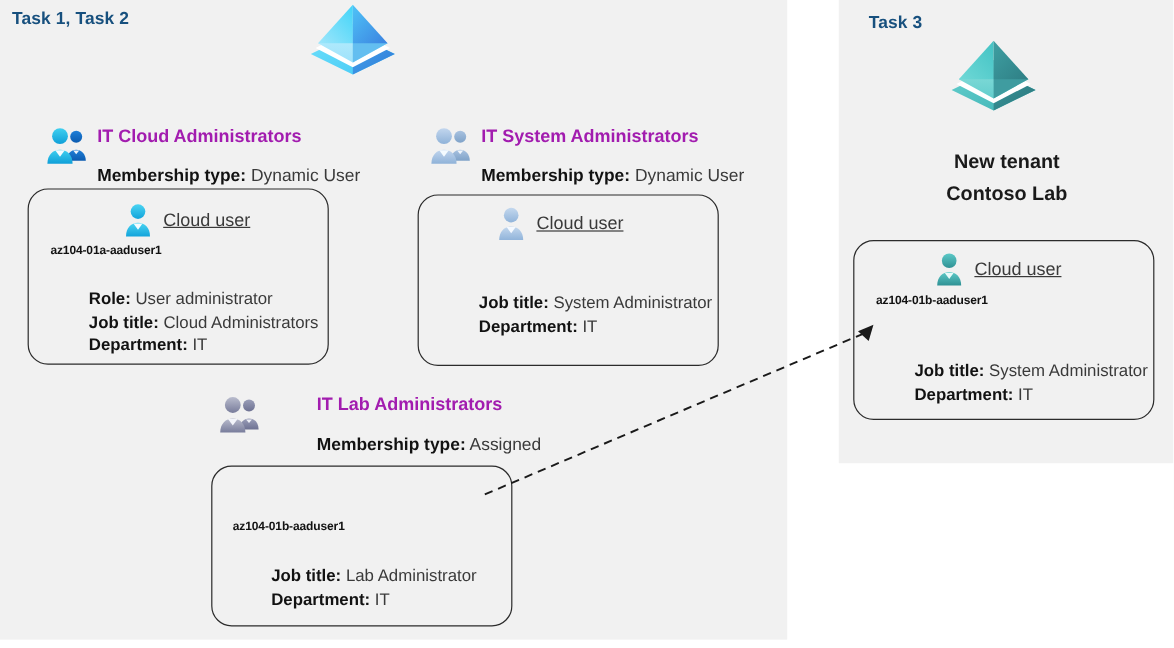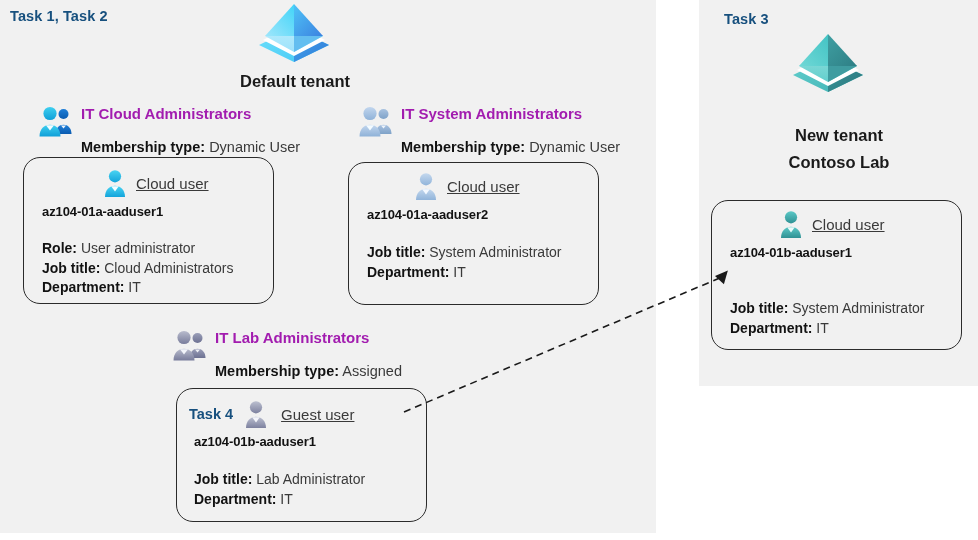--- a/index.html
+++ b/index.html
@@ -66,32 +66,33 @@
   .card-head .task-inline {
     color: #17507e;
     font-weight: bold;
     font-size: 14.5px;
     margin-right: 8px;
   }
 
   .card-username {
     position: absolute;
     font-weight: bold;
-    font-size: 13px;
+    font-size: 10px;
     color: #121212;
     white-space: nowrap;
     letter-spacing: -0.1px;
   }
 
   .attr-list {
     position: absolute;
     font-size: 14px;
     line-height: 19.5px;
     color: #2b2b2b;
     white-space: nowrap;
+    margin-left: 32px;
   }
   .attr-list .k { font-weight: bold; color: #121212; }
   .attr-list .v { color: #3a3a3a; }
 
   .group-head {
     position: absolute;
     display: flex;
     align-items: flex-start;
     white-space: nowrap;
   }
@@ -162,21 +163,20 @@
 
       <polygon points="36,22 67,38 36,54 5,38" fill="#ffffff"></polygon>
 
       <polygon points="36,18 65,34 36,50 7,34" fill="url(#pyrFront)"></polygon>
       <polygon points="36,18 65,34 36,50" fill="#63bef0"></polygon>
 
       <polygon points="36,2 36,34 7,34" fill="url(#pyrL)"></polygon>
       <polygon points="36,2 65,34 36,34" fill="url(#pyrR)"></polygon>
     </svg>
   </div>
-  <div class="tenant-title" style="left:178px; top:72px; width:234px;">Default tenant</div>
 
   <div class="icon" style="position:absolute; left:792px; top:32px;">
     <svg width="72" height="62" viewBox="0 0 72 62">
       <defs>
         <linearGradient id="tpyrL" x1="0" y1="1" x2="1" y2="0">
           <stop offset="0" stop-color="#6fd8d6"></stop>
             <stop offset="1" stop-color="#43c3c4"></stop>
         </linearGradient>
         <linearGradient id="tpyrR" x1="0" y1="0" x2="1" y2="1">
           <stop offset="0" stop-color="#3f9fa2"></stop>
@@ -260,21 +260,21 @@
     </span>
     <span class="g-texts">
       <div class="g-name">IT System Administrators</div>
       <div class="g-member">
         <span class="k">Membership type:</span>
         <span>Dynamic User</span>
       </div>
     </span>
   </div>
 
-  <div class="group-head" style="left:172px; top:328px;">
+  <div class="group-head" style="left:182px; top:328px;gap:39px;">
     <span class="icon">
       <svg width="36" height="34" viewBox="0 0 36 34">
         <defs>
           <linearGradient id="gp3a" x1="0" y1="0" x2="0" y2="1">
             <stop offset="0" stop-color="#b9bccd"></stop>
               <stop offset="1" stop-color="#787c9b"></stop>
           </linearGradient>
           <linearGradient id="gp3b" x1="0" y1="0" x2="0" y2="1">
             <stop offset="0" stop-color="#9a9eb8"></stop>
               <stop offset="1" stop-color="#6d7192"></stop>
@@ -341,51 +341,33 @@
                 <stop offset="1" stop-color="#91b4da"></stop>
             </linearGradient>
           </defs>
           <circle cx="15" cy="8.3" r="6.1" fill="url(#u2)"></circle>
           <path d="M5 29c0-7.3 4.5-11.3 10-11.3s10 4 10 11.3z" fill="url(#u2)"></path>
           <path d="M11.2 18.2l3.8 5.2 3.8-5.2z" fill="#f4f9ff"></path>
         </svg>
       </span>
       <span class="head-text" style="margin-left:6px;">Cloud user</span>
     </div>
-    <div class="card-username" style="left:18px; top:44px;">az104-01a-aaduser2</div>
     <div class="attr-list" style="left:18px; top:80px;">
       <div>
         <span class="k">Job title:</span>
         <span class="v">System Administrator</span>
       </div>
       <div>
         <span class="k">Department:</span>
         <span class="v">IT</span>
       </div>
     </div>
   </div>
 
   <div class="card" style="left:176px; top:388px; width:251px; height:134px;">
-    <div class="card-head" style="left:12px; top:10px;">
-      <span class="task-inline">Task 4</span>
-      <span class="icon">
-        <svg width="30" height="30" viewBox="0 0 30 30">
-          <defs>
-            <linearGradient id="u3" x1="0" y1="0" x2="0" y2="1">
-              <stop offset="0" stop-color="#bcc0d0"></stop>
-                <stop offset="1" stop-color="#7d819f"></stop>
-            </linearGradient>
-          </defs>
-          <circle cx="15" cy="8.3" r="6.1" fill="url(#u3)"></circle>
-          <path d="M5 29c0-7.3 4.5-11.3 10-11.3s10 4 10 11.3z" fill="url(#u3)"></path>
-          <path d="M11.2 18.2l3.8 5.2 3.8-5.2z" fill="#f3f4fa"></path>
-        </svg>
-      </span>
-      <span class="head-text" style="margin-left:10px;">Guest user</span>
-    </div>
     <div class="card-username" style="left:17px; top:45px;">az104-01b-aaduser1</div>
     <div class="attr-list" style="left:17px; top:81px;">
       <div>
         <span class="k">Job title:</span>
         <span class="v">Lab Administrator</span>
       </div>
       <div>
         <span class="k">Department:</span>
         <span class="v">IT</span>
       </div>

